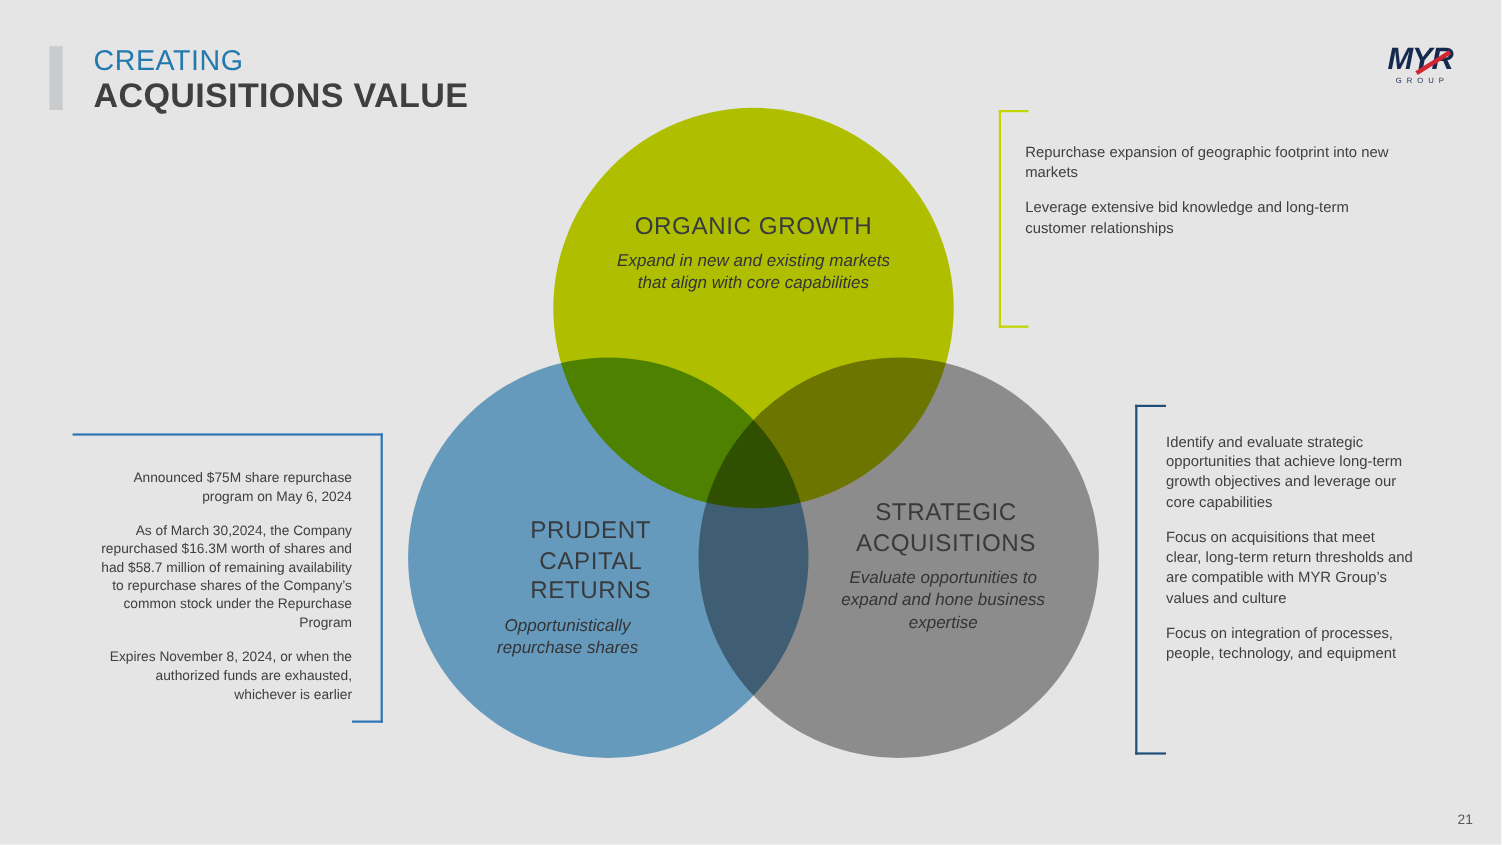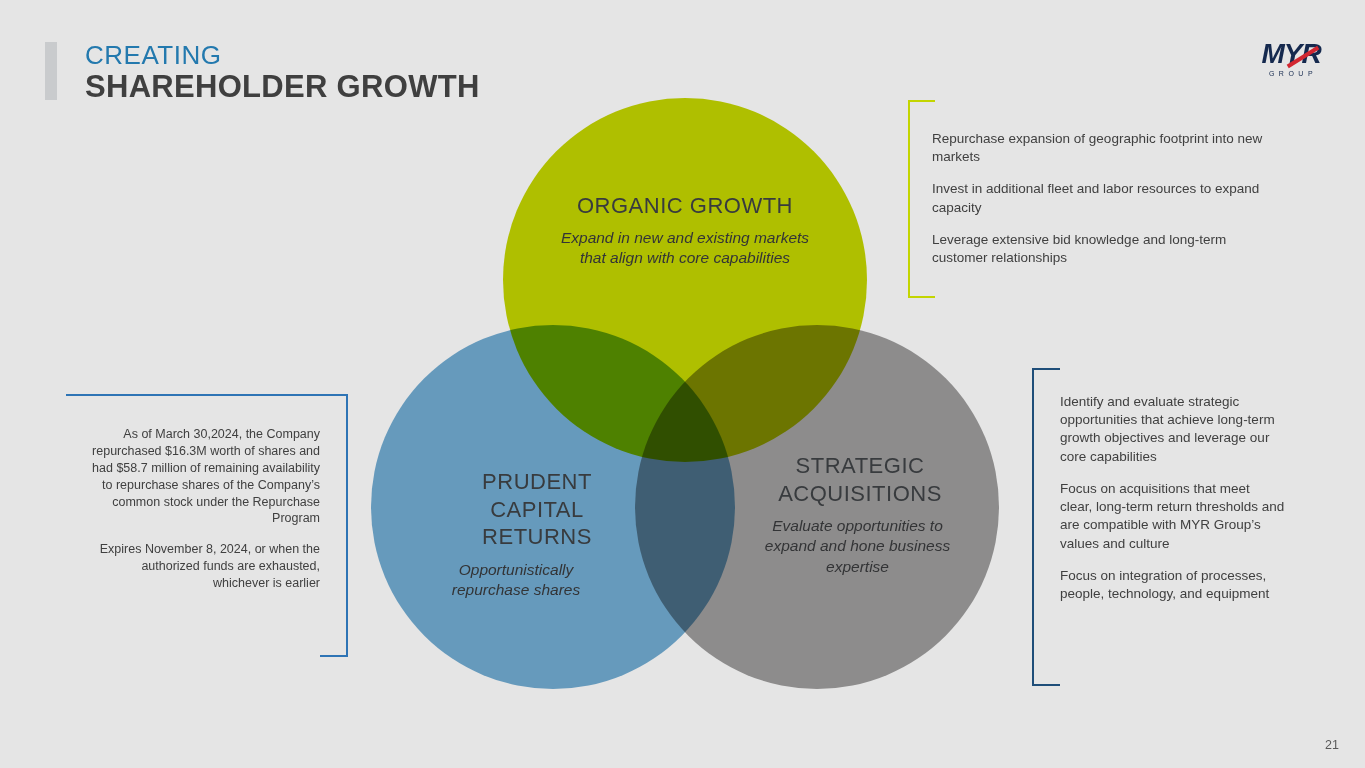--- a/index.html
+++ b/index.html
@@ -61,21 +61,21 @@
 
   .page-num { position:absolute; right:26px; bottom:16px; font-size:12.5px; color:#595959; }
 </style>
 </head>
 <body>
 
 <div class="slide">
 
   <div class="accent-bar"></div>
   <div class="eyebrow">CREATING</div>
-  <div class="title">SHAREHOLDER GROWTH</div>
+  <div class="title">ACQUISITIONS VALUE</div>
 
   <div class="logo">
     <div class="logo-myr">
       <span>MYR</span>
       <span class="logo-slash"></span>
     </div>
     <div class="logo-group">GROUP</div>
   </div>
 
   <div class="circle green"></div>
@@ -87,27 +87,27 @@
 
   <div class="venn-text venn-title prudent-title">PRUDENT CAPITAL RETURNS</div>
   <div class="venn-text venn-body prudent-body">Opportunistically repurchase shares</div>
 
   <div class="venn-text venn-title strategic-title">STRATEGIC ACQUISITIONS</div>
   <div class="venn-text venn-body strategic-body">Evaluate opportunities to expand and hone business expertise</div>
 
   <div class="bracket-green"></div>
   <div class="ann ann-top">
     <p>Repurchase expansion of geographic footprint into new markets</p>
-    <p>Invest in additional fleet and labor resources to expand capacity</p>
     <p>Leverage extensive bid knowledge and long-term customer relationships</p>
   </div>
 
   <div class="bracket-blue-box"></div>
   <div class="bracket-blue-tick"></div>
   <div class="ann ann-left">
+    <p>Announced $75M share repurchase program on May 6, 2024</p>
     <p>As of March 30,2024, the Company repurchased $16.3M worth of shares and had $58.7 million of remaining availability to repurchase shares of the Company’s common stock under the Repurchase Program</p>
     <p>Expires November 8, 2024, or when the authorized funds are exhausted, whichever is earlier</p>
   </div>
 
   <div class="bracket-navy"></div>
   <div class="ann ann-right">
     <p>Identify and evaluate strategic opportunities that achieve long-term growth objectives and leverage our core capabilities</p>
     <p>Focus on acquisitions that meet clear, long-term return thresholds and are compatible with MYR Group’s values and culture</p>
     <p>Focus on integration of processes, people, technology, and equipment</p>
   </div>

